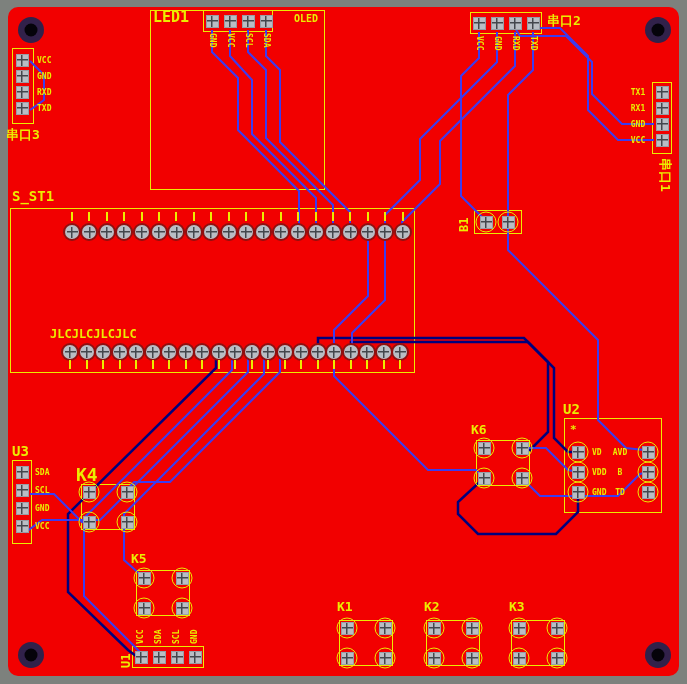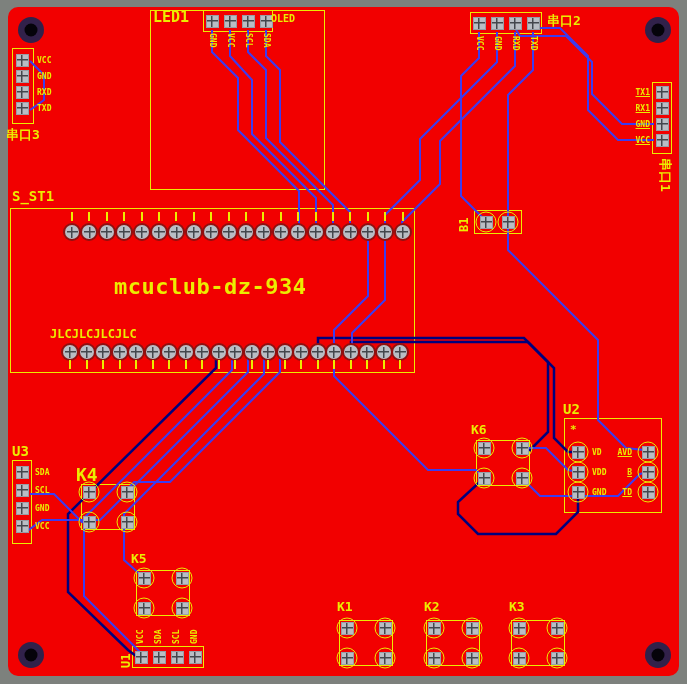--- a/index.html
+++ b/index.html
@@ -12,21 +12,21 @@
   .pad{position:absolute;width:13px;height:13px;background:#b9bdc4;z-index:5;
        box-shadow:inset 0 0 0 1px #989ea6;
        background-image:linear-gradient(#44474d,#44474d),linear-gradient(#44474d,#44474d);
        background-size:11px 1.5px,1.5px 11px;background-position:center center;background-repeat:no-repeat;}
   .pad.round{width:14px;height:14px;border-radius:50%;box-shadow:0 0 0 2px #8f1010;}
   .pad.ringed::before{content:"";position:absolute;left:50%;top:50%;width:21px;height:21px;
        transform:translate(-50%,-50%);border:1.6px solid #ecec00;border-radius:50%;box-sizing:border-box;}
   .tick{position:absolute;width:2px;height:9px;background:#ecec00;z-index:5;}
   .slabel{position:absolute;color:#ecec00;font-weight:bold;z-index:6;white-space:nowrap;line-height:1;}
   .pin{position:absolute;color:#ecec00;font-size:8px;font-weight:bold;z-index:6;white-space:nowrap;line-height:1;}
-  .pin.r{width:24px;text-align:right;text-decoration:underline;}
+  .pin.r{width:24px;text-align:center;}
   .vdown{transform:rotate(90deg);transform-origin:0 0;}
   .vup{transform:rotate(-90deg);transform-origin:0 0;}
   .title-big{font-size:22px;letter-spacing:0.5px;}
   .hole{position:absolute;width:26px;height:26px;border-radius:50%;background:#31214a;z-index:7;}
   .hole::after{content:"";position:absolute;left:50%;top:50%;transform:translate(-50%,-50%);
        width:13px;height:13px;border-radius:50%;background:#05030a;}
 </style>
 </head>
 <body>
 
@@ -81,21 +81,21 @@
 
   <div class="sbox" style="left:150px;top:10px;width:175px;height:180px"></div>
   <span class="slabel" style="left:153px;top:10px;font-size:15px">LED1</span>
   <div class="sbox" style="left:203px;top:10px;width:70px;height:22px"></div>
   <div class="rep">
       <div class="pad sq" style="left: 205.5px; top: 14.5px;"></div>
       <div class="pad sq" style="left: 223.5px; top: 14.5px;"></div>
       <div class="pad sq" style="left: 241.5px; top: 14.5px;"></div>
       <div class="pad sq" style="left: 259.5px; top: 14.5px;"></div>
     </div>
-  <span class="slabel" style="left:271px;top:14px;font-size:10px">OLED</span>
+  <span class="slabel" style="left:294px;top:14px;font-size:10px">OLED</span>
   <span class="pin vdown" style="left:216px;top:33px">GND</span>
   <span class="pin vdown" style="left:234px;top:33px">VCC</span>
   <span class="pin vdown" style="left:252px;top:33px">SCL</span>
   <span class="pin vdown" style="left:270px;top:33px">SDA</span>
 
   <div class="sbox" style="left:470px;top:12px;width:72px;height:22px"></div>
   <div class="rep">
       <div class="pad sq" style="left: 472.5px; top: 16.5px;"></div>
       <div class="pad sq" style="left: 490.5px; top: 16.5px;"></div>
       <div class="pad sq" style="left: 508.5px; top: 16.5px;"></div>
@@ -205,21 +205,20 @@
       <div class="tick" style="left: 267px; top: 360px;"></div>
       <div class="tick" style="left: 283.5px; top: 360px;"></div>
       <div class="tick" style="left: 300px; top: 360px;"></div>
       <div class="tick" style="left: 316.5px; top: 360px;"></div>
       <div class="tick" style="left: 333px; top: 360px;"></div>
       <div class="tick" style="left: 349.5px; top: 360px;"></div>
       <div class="tick" style="left: 366px; top: 360px;"></div>
       <div class="tick" style="left: 382.5px; top: 360px;"></div>
       <div class="tick" style="left: 399px; top: 360px;"></div>
     </div>
-  <span class="slabel title-big" style="left:114px;top:276px">mcuclub-dz-934</span>
   <span class="slabel" style="left:50px;top:328px;font-size:12px">JLCJLCJLCJLC</span>
 
   <span class="slabel vup" style="left:458px;top:232px;font-size:12px">B1</span>
   <div class="sbox" style="left:474px;top:210px;width:48px;height:24px"></div>
   <div class="rep">
       <div class="pad sq ringed" style="left: 479.5px; top: 215.5px;"></div>
       <div class="pad sq ringed" style="left: 501.5px; top: 215.5px;"></div>
     </div>
 
   <span class="slabel" style="left:563px;top:402px;font-size:14px">U2</span>

